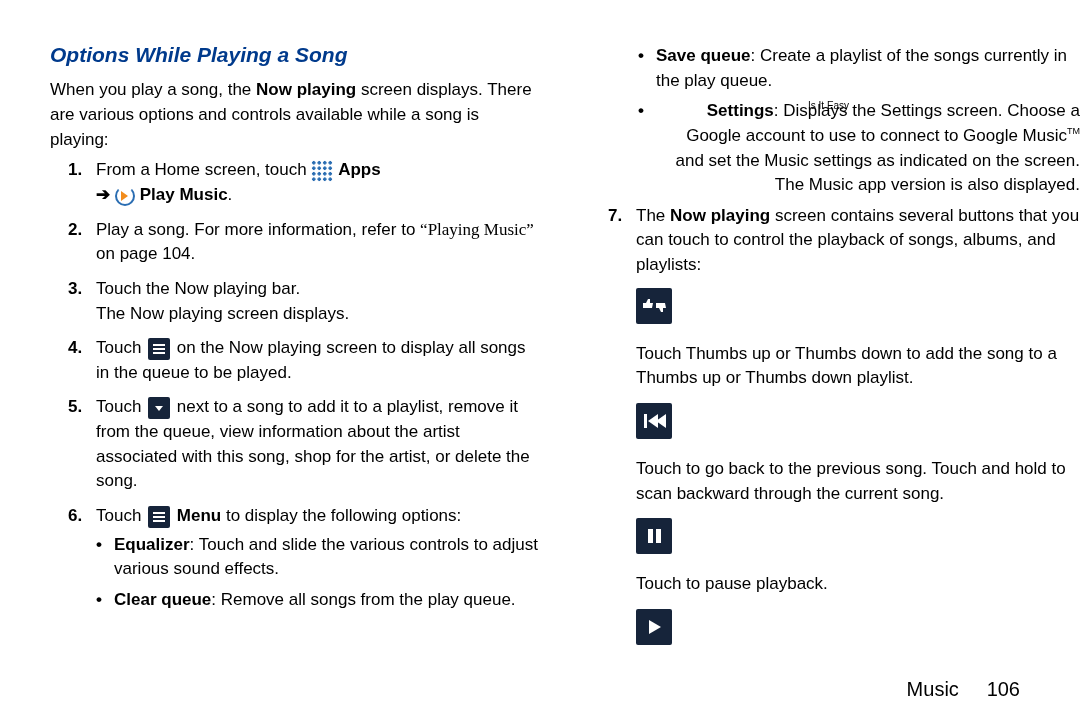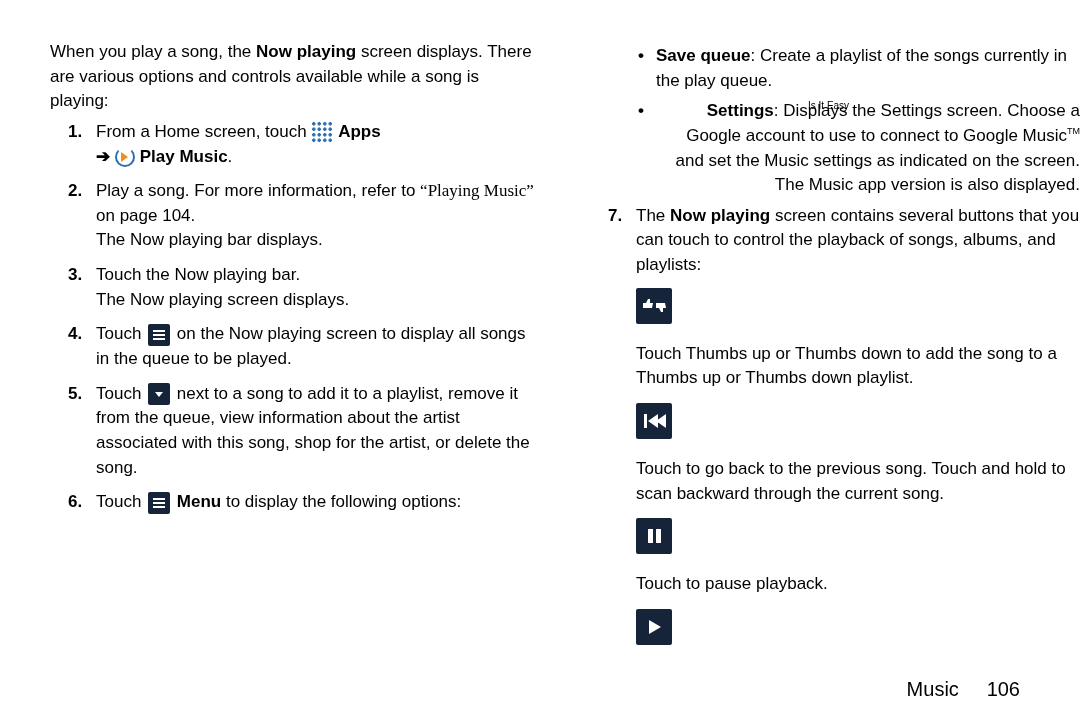--- a/index.html
+++ b/index.html
@@ -113,41 +113,41 @@
   .tm-overlap { position:relative;text-align:right; }
   .tm-overlap .under { position:absolute; left:170px; top:0; font-size:10px; }
   .refstyle { font-family: Georgia, "Times New Roman", serif; }
 </style>
 </head>
 <body>
 
 <div class="page">
 
   <div class="col">
+    <div class="section-heading">Options While Playing a Song</div>
 
     <p>
       <span>When you play a song, the </span><span class="b">Now playing</span><span> screen displays. There are various options and controls available while a song is playing:</span>
     </p>
 
     <ol class="steps">
 
       <li>
         <span class="num">1.</span>
         <span>From a Home screen, touch </span>
         <span class="apps-icon"></span>
         <span class="b">Apps</span><br>
         <span class="arrow">➔</span>
         <span class="play-icon"></span>
         <span class="b">Play Music</span><span>.</span>
       </li>
 
       <li>
         <span class="num">2.</span>
         <span>Play a song. For more information, refer to </span><span class="refstyle">“Playing Music”</span><span> on page 104.</span><br>
-        <span>The Now playing bar displays.</span>
       </li>
 
       <li>
         <span class="num">3.</span>
         <span>Touch the Now playing bar.</span><br>
         <span>The Now playing screen displays.</span>
       </li>
 
       <li>
         <span class="num">4.</span>
@@ -182,20 +182,28 @@
           <svg width="22" height="22">
               <g stroke="#fff" stroke-width="2">
                 <line x1="5" y1="7" x2="17" y2="7"></line>
                 <line x1="5" y1="11" x2="17" y2="11"></line>
                 <line x1="5" y1="15" x2="17" y2="15"></line>
               </g>
             </svg>
         </span>
         <span class="b">Menu</span>
         <span> to display the following options:</span>
+        <ul class="bullets">
+          <li>
+            <span class="b">Equalizer</span><span>: Touch and slide the various controls to adjust various sound effects.</span>
+          </li>
+          <li>
+            <span class="b">Clear queue</span><span>:  Remove all songs from the play queue.</span>
+          </li>
+        </ul>
       </li>
     </ol>
   </div>
 
   <div class="col">
     <ul class="bullets" style="margin-left:48px;">
       <li>
         <span class="b">Save queue</span><span>: Create a playlist of the songs currently in the play queue.</span>
       </li>
       <li class="tm-overlap">

